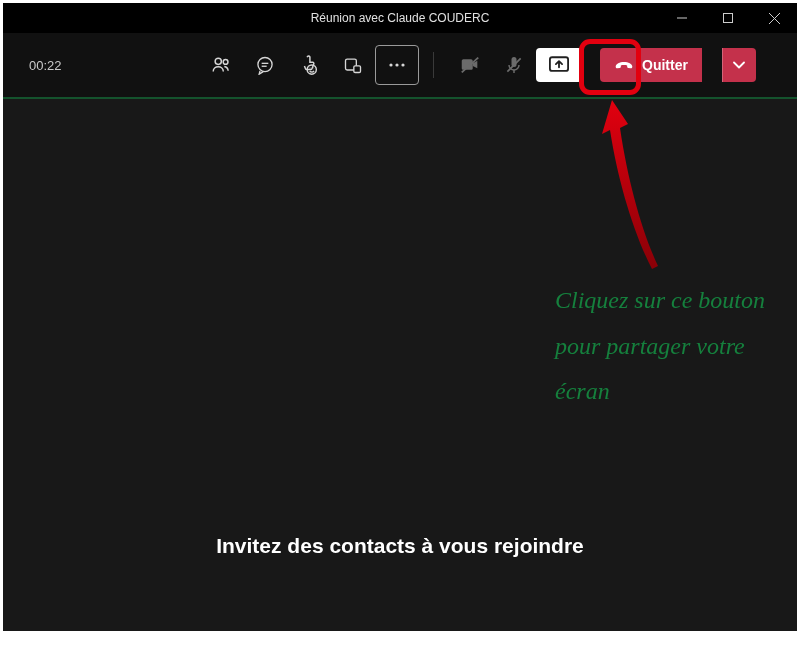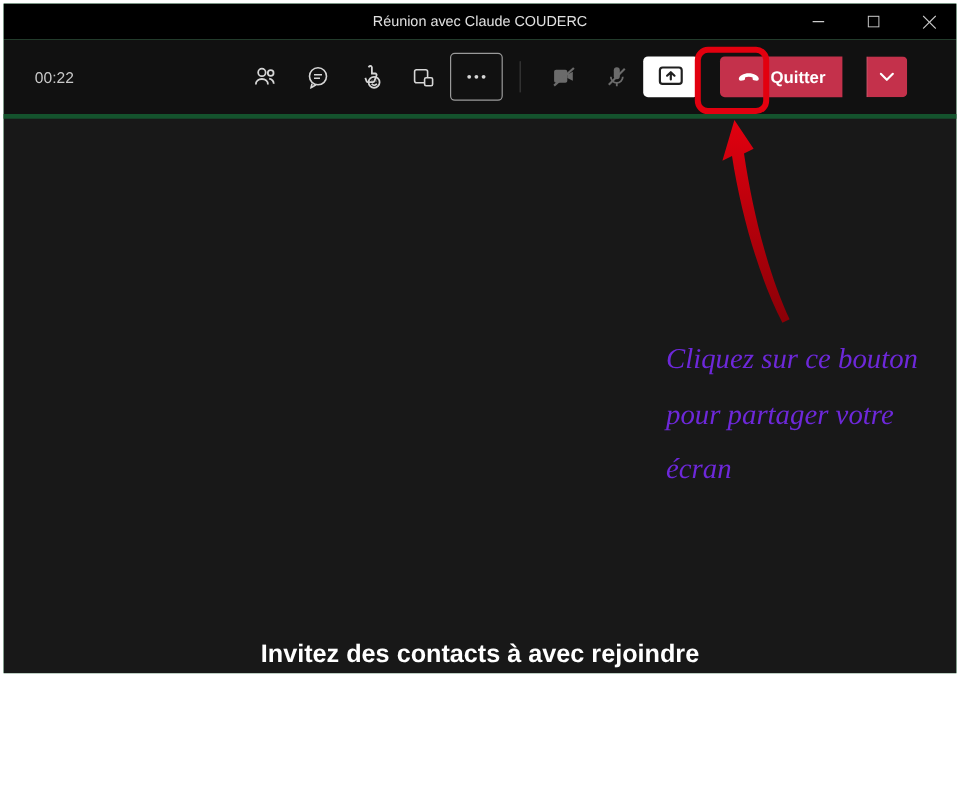--- a/index.html
+++ b/index.html
@@ -6,22 +6,22 @@
   body {
     width: 800px; height: 670px;
     background: #fff;
     font-family: "Segoe UI", Arial, sans-serif;
     overflow: hidden;
     position: relative;
   }
   .window {
     position: absolute;
     left: 3px; top: 3px;
-    width: 794px; height: 558px;
-    background: #86efac;
+    width: 794px; height: 628px;
+    background: #15803d;
     color: #fff;
   }
   
   .titlebar {
     height: 30px;
     background: #000;
     display: flex;
     align-items: center;
     position: relative;
   }
@@ -42,21 +42,21 @@
     display: flex; align-items: center; justify-content: center;
     color: #ccc;
   }
   
   .toolbar {
     height: 66px;
     background: #111;
     display: flex;
     align-items: center;
     padding: 0 20px 0 26px;
-    border-bottom: 4px solid #14532d;
+    border-bottom: 2px solid #14532d;
   }
   .call-timer {
     color: #c9c9c9;
     font-size: 13px;
     width: 170px;
   }
   .tb-group { display: flex; align-items: center; gap: 0; }
   .tb-btn {
     width: 44px; height: 40px;
     display: flex; align-items: center; justify-content: center;
@@ -134,21 +134,21 @@
     left: 579px; top: 39px;
     width: 62px; height: 56px;
     border: 5px solid #e2000f;
     border-radius: 11px;
     pointer-events: none;
   }
   .annotation {
     position: absolute;
     left: 555px; top: 278px;
     width: 230px;
-    color: #6d28d9;
+    color: #15803d;
     font-family: "Segoe Script", "Comic Sans MS", cursive;
     font-style: italic;
     font-size: 24px;
     line-height: 1.9;
     pointer-events: none;
   }
   .arrow-svg {
     position: absolute;
     left: 590px; top: 94px;
     width: 80px; height: 180px;
@@ -281,21 +281,21 @@
             <svg width="12" height="8" viewBox="0 0 12 8">
                 <path d="M1 1.5L6 6.5 11 1.5" fill="none" stroke="#fff" stroke-width="1.8" stroke-linecap="round" stroke-linejoin="round"></path>
               </svg>
           </span>
         </div>
       </div>
     </div>
   </div>
 
   <div class="stage">
-    <div class="invite-text">Invitez des contacts à avec rejoindre</div>
+    <div class="invite-text">Invitez des contacts à vous rejoindre</div>
   </div>
 
 </div>
 
 <div class="highlight-box"></div>
 <svg class="arrow-svg" viewBox="0 0 80 180">
   <defs>
     <linearGradient id="ashade" x1="0" y1="0" x2="0" y2="1">
       <stop offset="0" stop-color="#e2000f"></stop>
       <stop offset="1" stop-color="#8a0007"></stop>

